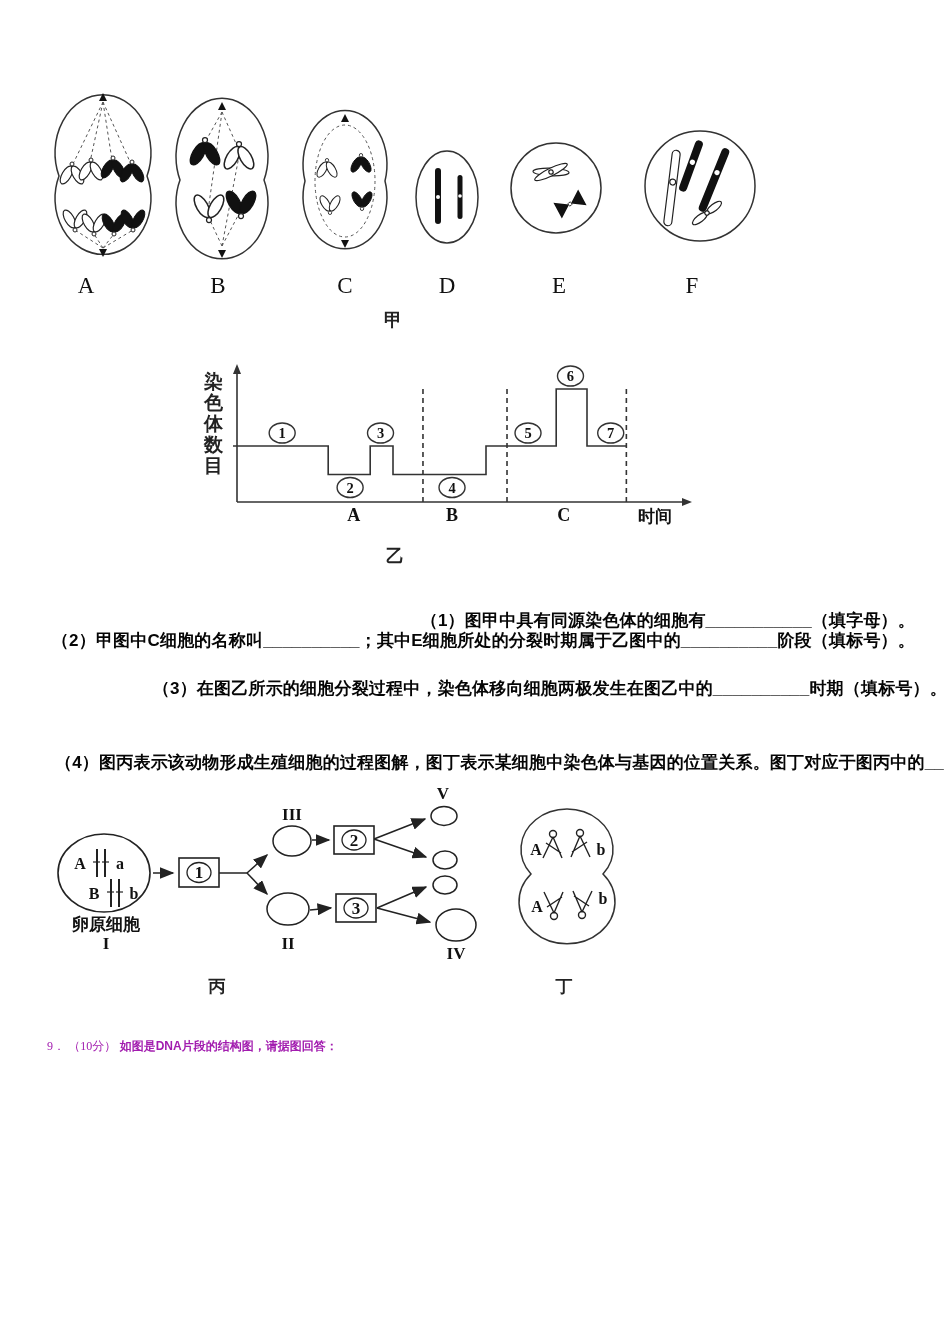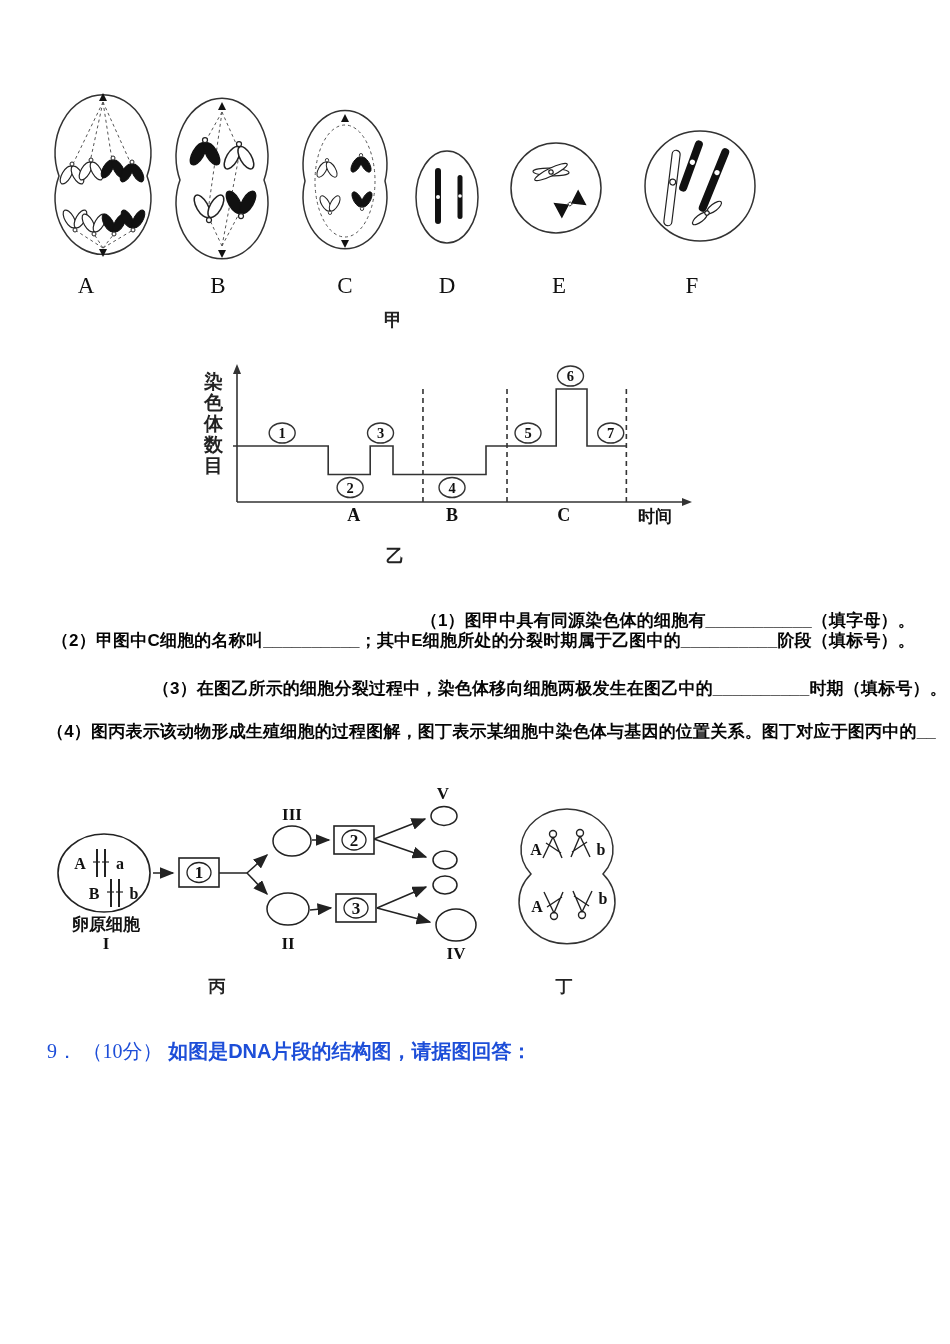--- a/index.html
+++ b/index.html
@@ -4,21 +4,21 @@
 <style>
   html,body{margin:0;padding:0;background:#888;}
   #page{position:relative;width:950px;height:1344px;background:#ffffff;margin:0 auto;
         font-family:"Liberation Sans",sans-serif;color:#111;overflow:hidden;}
   .abs{position:absolute;}
   .caption{font-size:18px;font-weight:600;text-align:center;color:#222;}
   .qline{position:absolute;left:47px;width:868px;font-size:17px;font-weight:700;
          color:#050505;white-space:nowrap;letter-spacing:0.2px;text-align:right;}
   #ylabel{position:absolute;left:204px;top:371px;font-size:19px;font-weight:700;
           line-height:21px;white-space:pre;text-align:center;color:#222;}
-  #q9{position:absolute;left:47px;top:1038px;font-size:20px;white-space:nowrap;color:#1d4ed8;}
+  #q9{position:absolute;left:47px;top:1038px;font-size:12px;white-space:nowrap;color:#a21caf;}
   #q9 .q9num,#q9 .q9score{font-family:"Liberation Serif",serif;font-weight:400;}
   #q9 .q9text{font-weight:700;}
   svg text{fill:#111;}
   .cellLabel{font-family:"Liberation Serif",serif;font-size:23px;}
   .romanLabel{font-family:"Liberation Serif",serif;font-size:17px;font-weight:700;}
   .geneLetter{font-family:"Liberation Serif",serif;font-size:16px;font-weight:700;}
   .cjkSvg{font-family:"Liberation Sans",sans-serif;font-size:17px;font-weight:700;}
 </style>
 </head>
 <body>
@@ -181,21 +181,21 @@
         <text x="610.7149999999999" y="438" text-anchor="middle" font-family="&quot;Liberation Serif&quot;,serif" font-size="14.5" font-weight="700">7</text>
       </g>
     <text class="cjkSvg" x="655" y="522" text-anchor="middle">时间</text>
   </svg>
 
   <div class="abs caption" style="left:375px;top:544px;width:40px;">乙</div>
 
   <div class="qline" style="top:609px;">（1）图甲中具有同源染色体的细胞有___________（填字母）。</div>
   <div class="qline" style="top:617px;margin-top:12px;">（2）甲图中C细胞的名称叫__________；其中E细胞所处的分裂时期属于乙图中的__________阶段（填标号）。</div>
   <div class="qline" style="top:677px;margin-left:32px;">（3）在图乙所示的细胞分裂过程中，染色体移向细胞两极发生在图乙中的__________时期（填标号）。</div>
-  <div class="qline" style="top:720px;">（4）图丙表示该动物形成生殖细胞的过程图解，图丁表示某细胞中染色体与基因的位置关系。图丁对应于图丙中的__</div>
+  <div class="qline" style="top:751px;margin-left:8px;">（4）图丙表示该动物形成生殖细胞的过程图解，图丁表示某细胞中染色体与基因的位置关系。图丁对应于图丙中的__</div>
 
   <svg class="abs" style="left:40px;top:785px;" width="640" height="200" viewBox="40 785 640 200">
     <defs>
       <marker id="ah" viewBox="0 0 10 8" refX="9" refY="4" markerWidth="10" markerHeight="8" orient="auto">
         <path d="M0 0 L10 4 L0 8 Z" fill="#222"></path>
       </marker>
     </defs>
 
     <g>
       <ellipse cx="104" cy="873" rx="46" ry="39" fill="#fff" stroke="#222" stroke-width="1.6"></ellipse>

